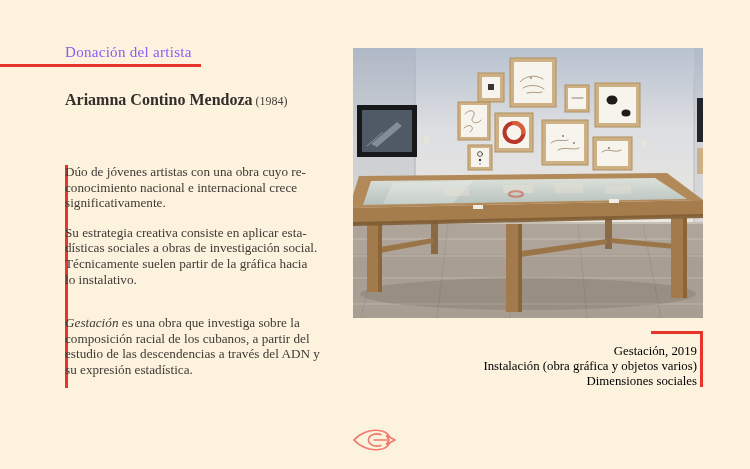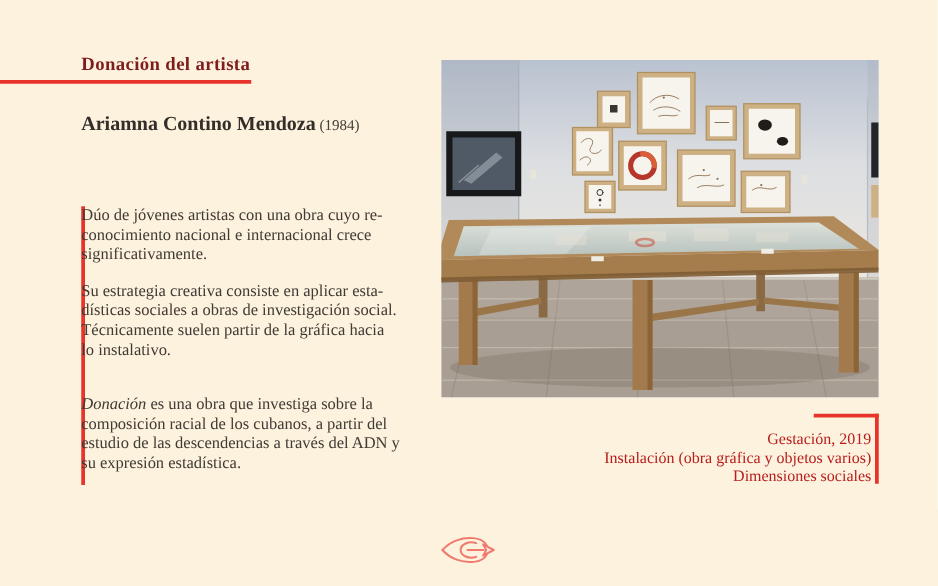--- a/index.html
+++ b/index.html
@@ -7,21 +7,21 @@
   .page{
     position:relative;
     width:750px;height:469px;
     background:var(--bg,#fcf2de);
     overflow:hidden;
     color:var(--ink,#3d3732);
   }
   
   .kicker{
     position:absolute;left:65px;top:44px;margin:0;
-    font-size:15px;font-weight:700;letter-spacing:.3px;color:#7f1d1d;
+    font-size:15px;font-weight:400;letter-spacing:.3px;color:#8b5cf6;
   }
   .kicker-rule{
     position:absolute;left:0;top:64px;width:201px;height:3px;
     background:var(--accent,#e8352b);
   }
   
   .artists{position:absolute;left:65px;top:88px;line-height:23.5px;color:#332e29;}
   .artists .b{font-weight:700;font-size:16px;}
   .artists .yr{font-weight:400;font-size:12px;color:#45403a;}
   
@@ -37,21 +37,21 @@
   .bio p.p3{margin-top:28px;}
   .bio i{font-style:italic;}
   
   .photo{
     position:absolute;left:353px;top:48px;width:350px;height:270px;margin:0;
     overflow:hidden;background:#d8dadc;
   }
   
   .caption{
     position:absolute;right:53px;top:344px;text-align:right;
-    font-size:12.8px;line-height:15.2px;color:#b91c1c;
+    font-size:12.8px;line-height:15.2px;color:#000000;
   }
   .bracket-h{
     position:absolute;left:651px;top:331px;width:52px;height:3px;
     background:var(--accent,#e8352b);
   }
   .bracket-v{
     position:absolute;left:700px;top:331px;width:3px;height:56px;
     background:var(--accent,#e8352b);
   }
   
@@ -74,21 +74,21 @@
 
   <div class="bio-bar"></div>
   <div class="bio">
     <p>Dúo de jóvenes artistas con una obra cuyo re-
 conocimiento nacional e internacional crece
 significativamente.</p>
     <p>Su estrategia creativa consiste en aplicar esta-
 dísticas sociales a obras de investigación social.
 Técnicamente suelen partir de la gráfica hacia
 lo instalativo.</p>
-    <p class="p3"><i>Donación</i><span> es una obra que investiga sobre la
+    <p class="p3"><i>Gestación</i><span> es una obra que investiga sobre la
 composición racial de los cubanos, a partir del
 estudio de las descendencias a través del ADN y
 su expresión estadística.</span></p>
   </div>
 
   <figure class="photo" title="Vista de instalación: obras gráficas enmarcadas en pared y mesa vitrina de madera sobre piso de losas">
     <svg width="350" height="270" viewBox="0 0 350 270" xmlns="http://www.w3.org/2000/svg">
       <defs>
         <linearGradient id="wallg" x1="0" y1="0" x2="0" y2="1">
           <stop offset="0" stop-color="#b9c2d0"></stop>

